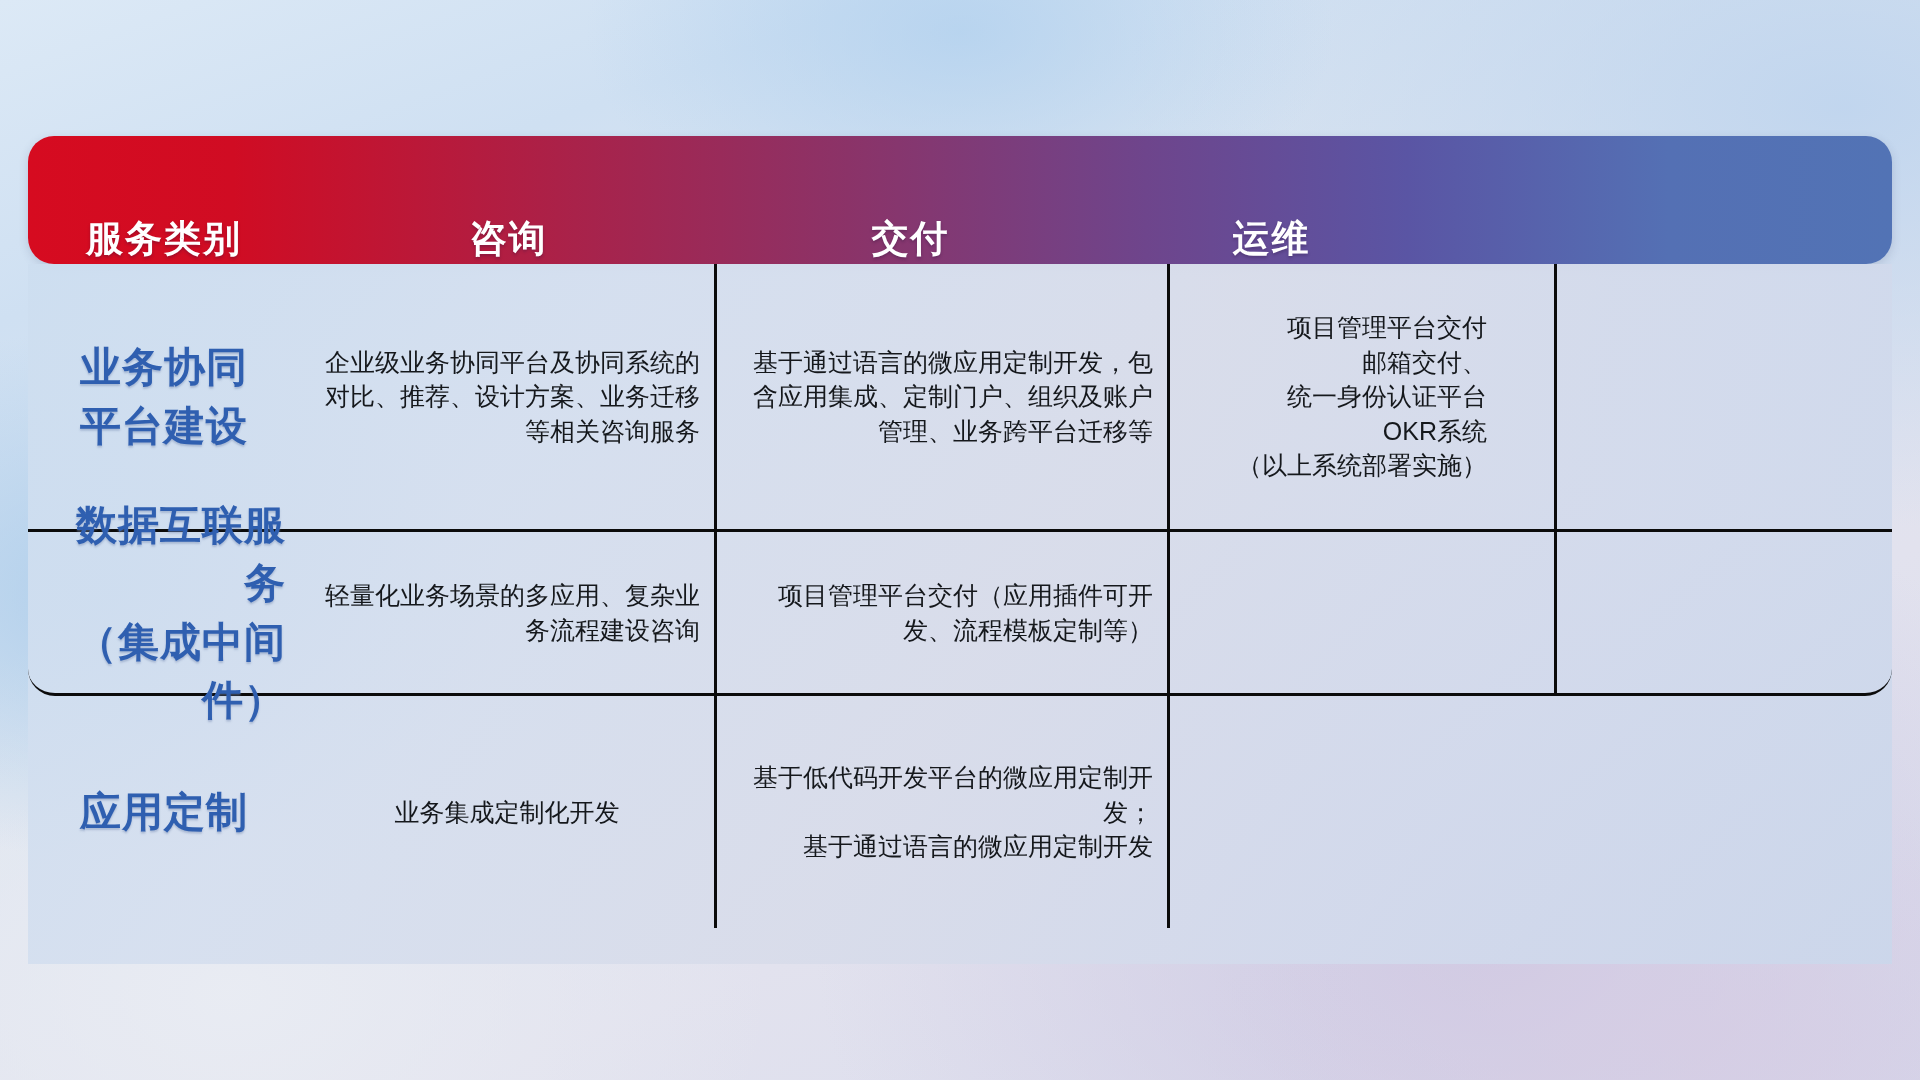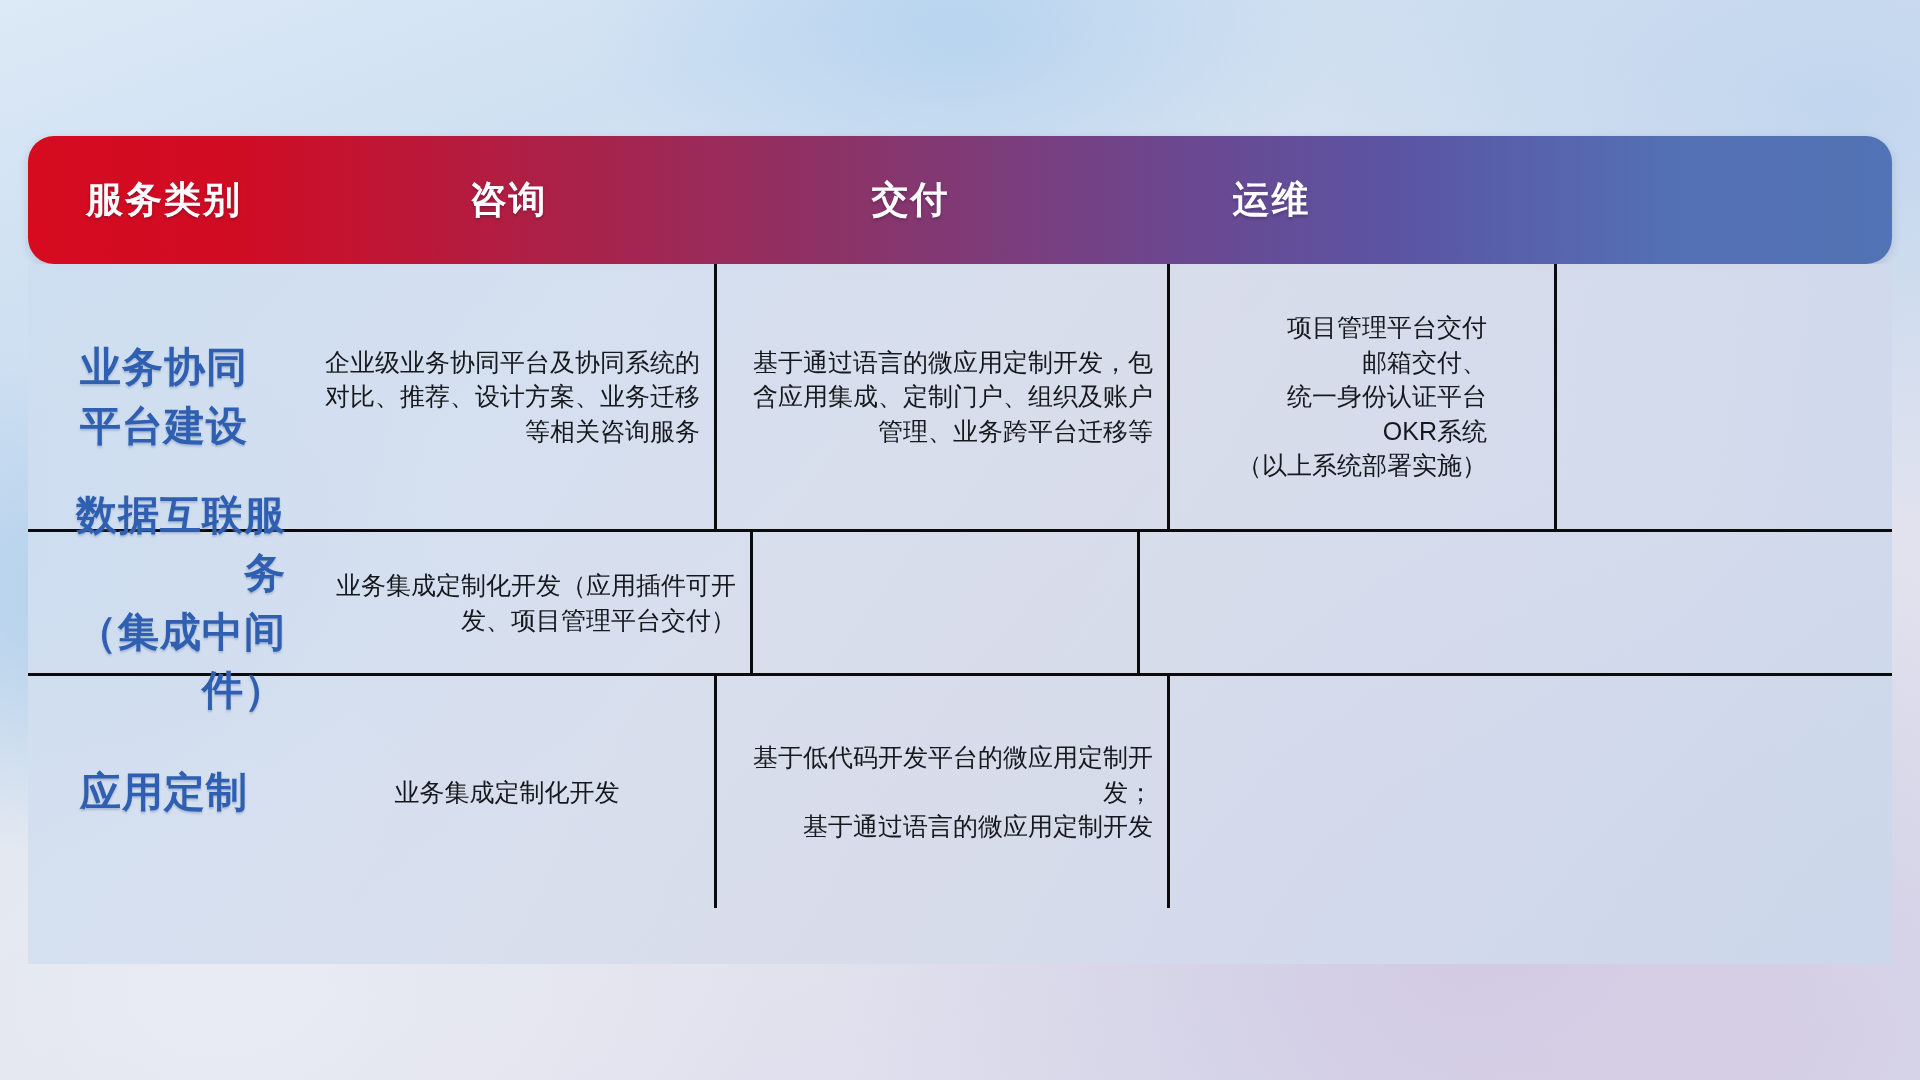--- a/index.html
+++ b/index.html
@@ -57,21 +57,21 @@
         #6e458c 60%,
         #5a55a4 74%,
         #5470b4 88%,
         #5273b5 100%);
     display: flex;
     align-items: center;
     box-shadow: 0 3px 10px rgba(60,70,110,0.18);
   }
   .hcell {
     display: flex;
-    align-items: center;
+    align-items: flex-end;
     justify-content: center;
     color: #ffffff;
     font-size: 37px;
     font-weight: bold;
     letter-spacing: 2px;
     text-shadow: 0 2px 3px rgba(40,20,60,0.30);
     height: 100%;
   }
 
   
@@ -85,21 +85,21 @@
         rgba(210,218,236,0.92) 76%,
         rgba(203,215,235,0.92) 100%);
   }
   .brow {
     display: flex;
     position: relative;
     box-sizing: border-box;
   }
   .brow.sep { border-bottom: 3px solid #0b0b0b; }
   #row-1 { height: 268px; }
-  #row-2 { height: 144px; }
+  #row-2 { height: 164px; border-radius: 27px; }
   #row-3 { height: 232px; }
 
   .bcell {
     box-sizing: border-box;
     display: flex;
     align-items: center;
     justify-content: center;
     text-align: right;
     padding: 4px 14px;
     font-size: 25px;
@@ -163,22 +163,25 @@
 统一身份认证平台
 OKR系统
 （以上系统部署实施）</span>
       </div>
     </div>
 
     <div class="brow sep" id="row-2">
       <div class="bcell cat c0">
         <span><span>数据互联服务</span><br><span>（集成中间件）</span></span>
       </div>
+      <div class="bcell vline c1">
+        <span>轻量化业务场景的多应用、复杂业务流程建设咨询</span>
+      </div>
       <div class="bcell vline c2">
-        <span>业务集成定制化开发（应用插件可开发、项目管理平台交付）</span>
+        <span>项目管理平台交付（应用插件可开发、流程模板定制等）</span>
       </div>
       <div class="bcell vline c3">
         <span class="pre" style="white-space: pre-line;"></span>
       </div>
       <div class="bcell c4">
         <span></span>
       </div>
     </div>
 
     <div class="brow" id="row-3">

